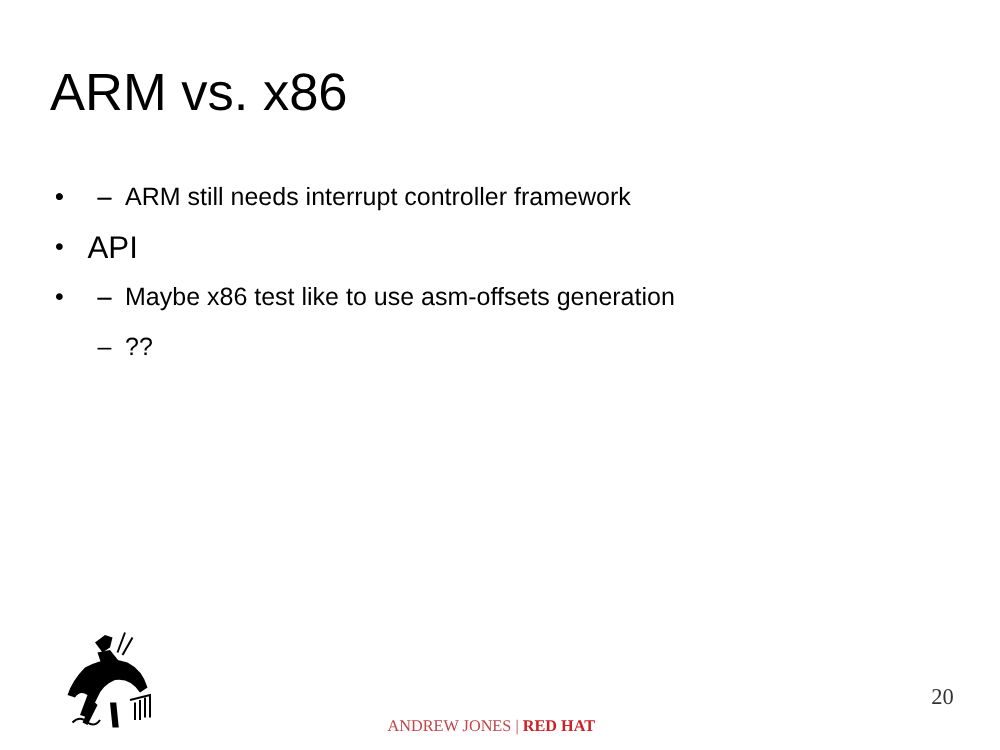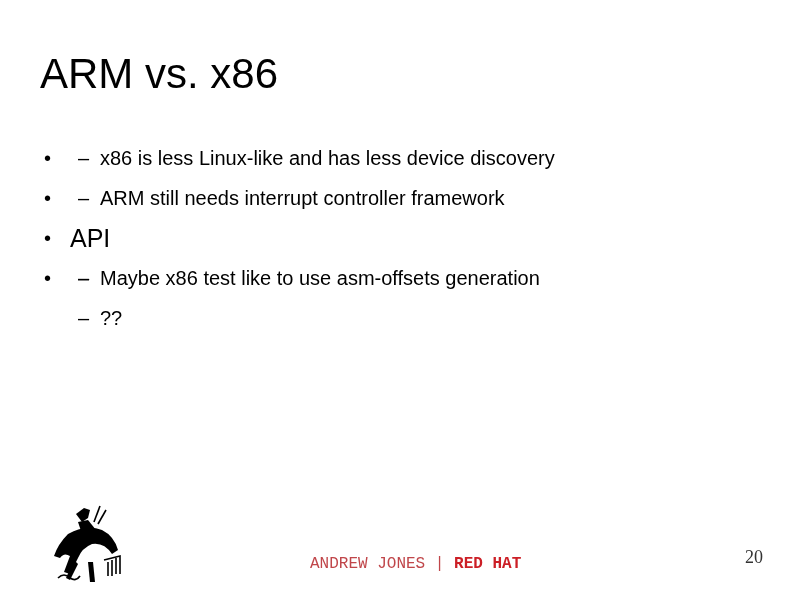--- a/index.html
+++ b/index.html
@@ -19,41 +19,40 @@
     .bullet .marker {
       position: absolute; left: 4px; top: 0; font-size: 20px; line-height: 40px;
     }
     .sub {
       position: relative; padding-left: 60px;
       font-size: 20px; line-height: 40px; margin: 0;
     }
     .sub .marker { position: absolute; left: 38px; top: 0; }
     .logo { position: absolute; left: 48px; top: 500px; width: 80px; height: 92px; }
     .footer-credit {
-      position: absolute; left: 310px; top: 555px;
-      font-family: Liberation Mono, monospace; font-size: 16px; color: #c0464a;
+      position: absolute; left: 310px; top: 573px;
+      font-family: Liberation Serif, serif; font-size: 13px; color: #c0464a;
     }
     .footer-credit .company { font-weight: bold; color: #cc1f26; }
     .page-number {
       position: absolute; left: 745px; top: 547px;
       font-family: "Liberation Serif", serif; font-size: 18px; color: #333;
     }
   </style>
 </head>
 <body>
 
 <h1 class="title">ARM vs. x86</h1>
 
 <div class="content">
   <p class="bullet">
     <span class="marker">•</span>
   </p>
   <p class="sub">
     <span class="marker">–</span>
-    <span>x86 is less Linux-like and has less device discovery</span>
   </p>
 
   <p class="bullet">
     <span class="marker">•</span>
   </p>
   <p class="sub">
     <span class="marker">–</span>
     <span>ARM still needs interrupt controller framework</span>
   </p>
 

